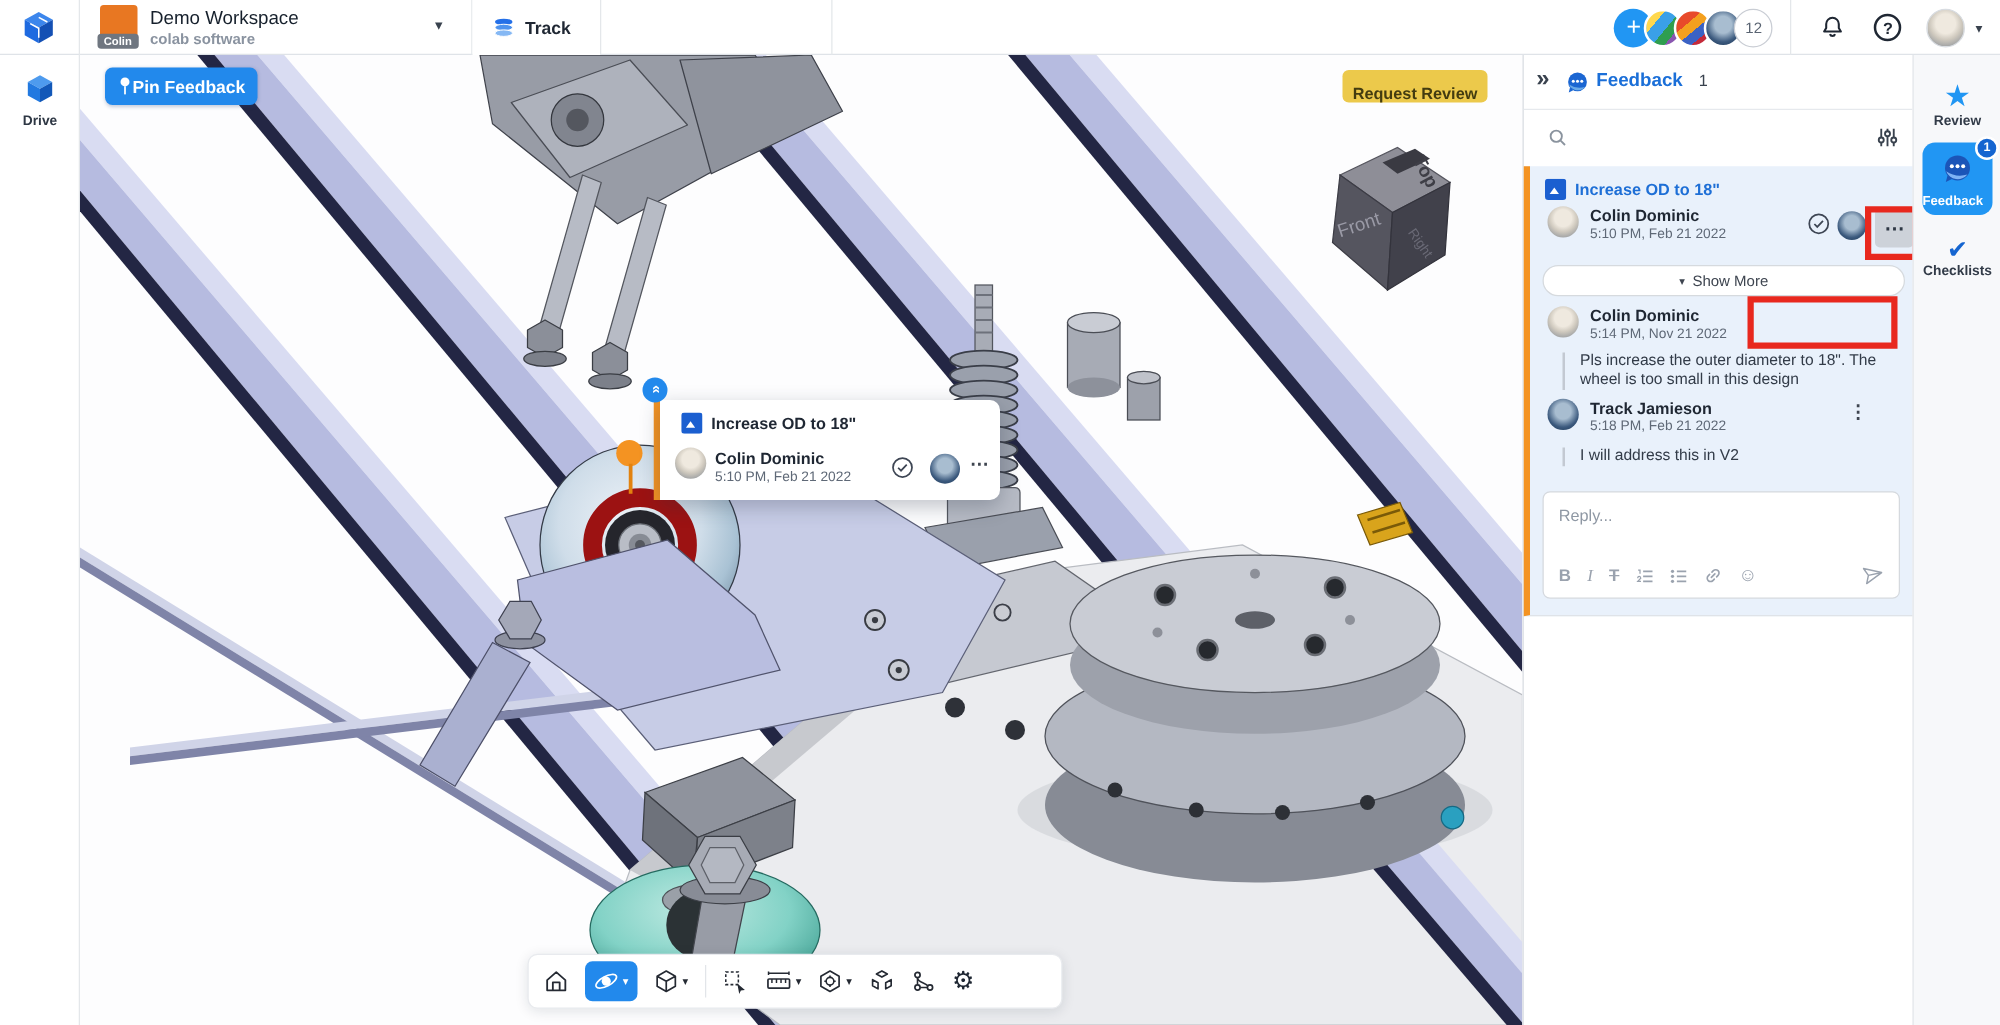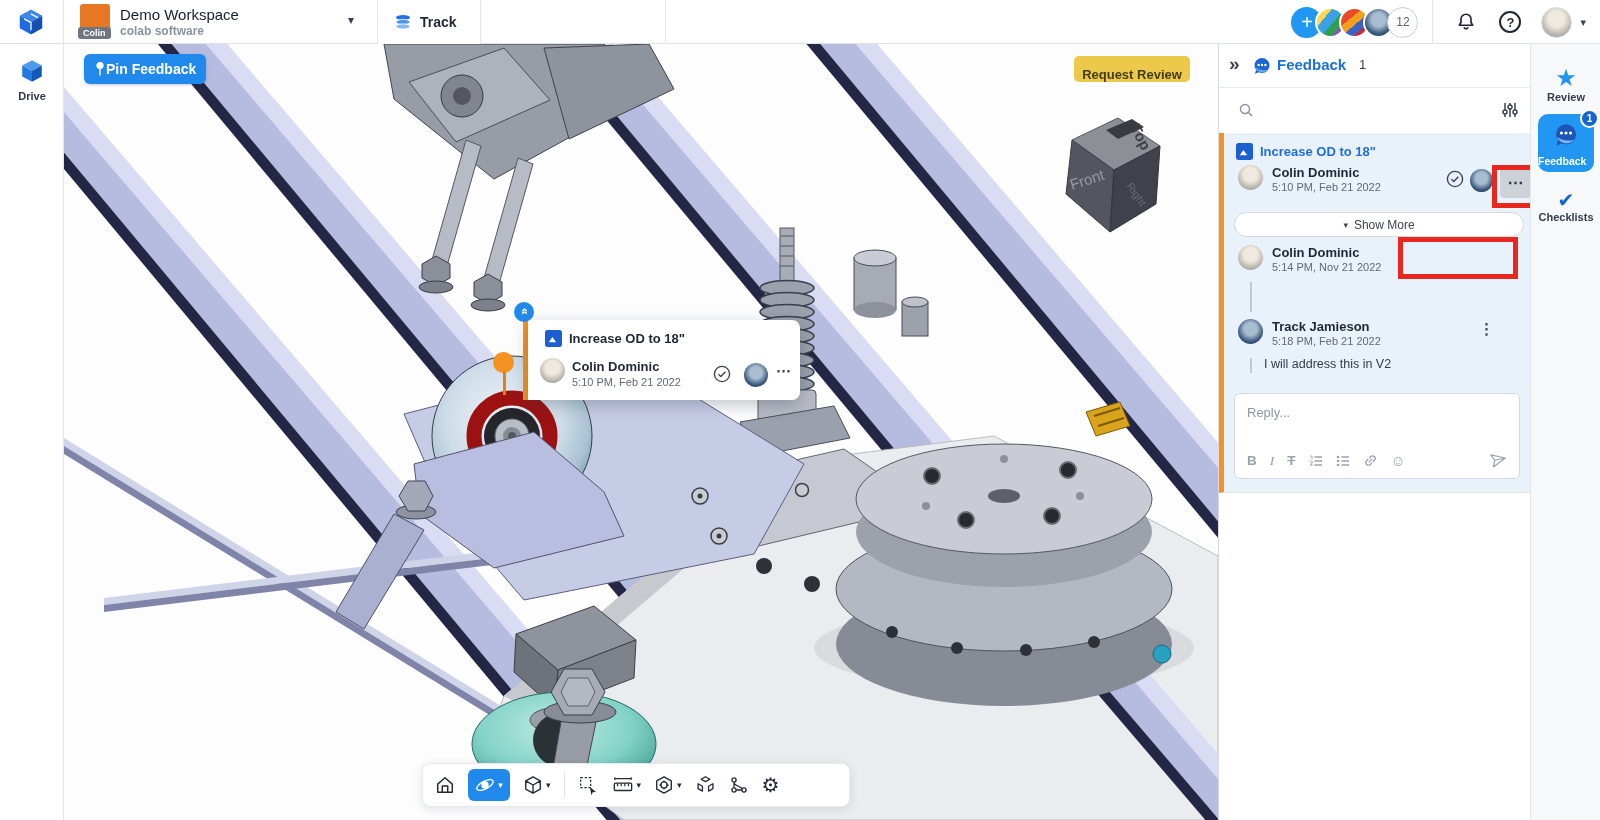--- a/index.html
+++ b/index.html
@@ -479,20 +479,21 @@
 
       <div class="show-pill">
         <span style="font-size:9px">▾</span>
         <span>Show More</span>
       </div>
 
       <div class="c-avatar av-colin" style="left:14px;top:112px;width:25px;height:25px"></div>
       <div class="c-name" style="left:48px;top:112px">Colin Dominic</div>
       <div class="c-time" style="left:48px;top:128px">5:14 PM, Nov 21 2022</div>
       <div class="cmt-bar" style="left:26px;top:149px;height:30px"></div>
+      <div class="cmt-text" style="top:148px">Pls increase the outer diameter to 18". The wheel is too small in this design</div>
 
       <div class="c-avatar av-mike" style="left:14px;top:186px;width:25px;height:25px"></div>
       <div class="c-name" style="left:48px;top:186px">Track Jamieson</div>
       <div class="c-time" style="left:48px;top:202px">5:18 PM, Feb 21 2022</div>
       <div class="kebab">⋮</div>
       <div class="cmt-bar" style="left:26px;top:225px;height:15px"></div>
       <div class="cmt-text" style="top:224px">I will address this in V2</div>
 
       <div class="reply-box">
         <div class="reply-ph">Reply...</div>

